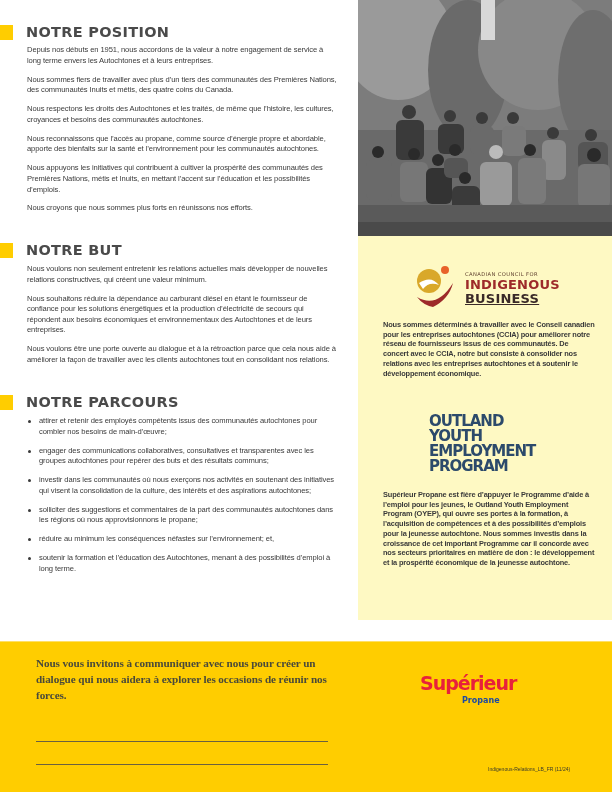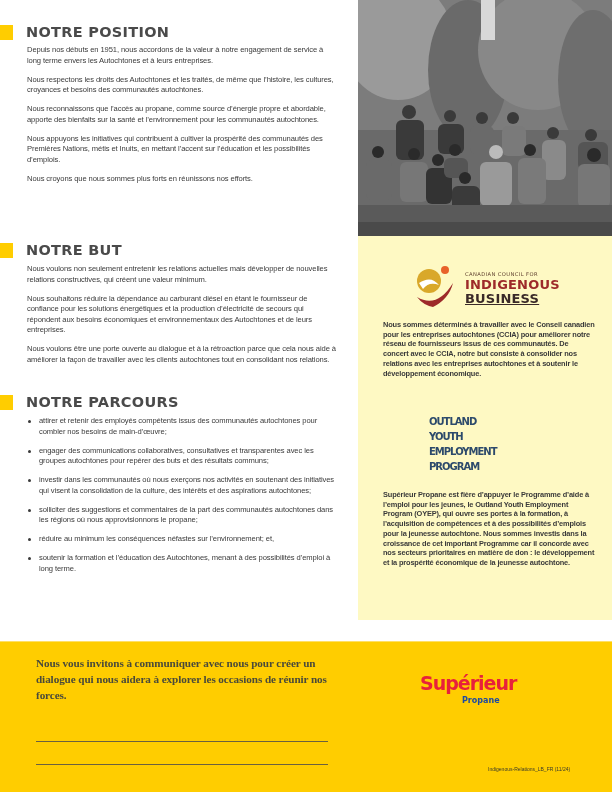--- a/index.html
+++ b/index.html
@@ -22,41 +22,42 @@
            background: linear-gradient(180deg, #8c8c8c 0%, #6e6e6e 30%, #5a5a5a 55%, #7a7a7a 75%, #5e5e5e 100%); }
   .photo svg { position: absolute; left: 0; top: 0; }
 
   .ccib-logo { position: absolute; left: 55px; top: 263px; width: 150px; height: 48px; }
   .ccib-small { position: absolute; left: 52px; top: 8px; font-family: "DejaVu Sans", sans-serif; font-size: 5.2px; letter-spacing: 0.4px; color: #5a3a2a; white-space: nowrap; }
   .ccib-big1 { position: absolute; left: 52px; top: 14px; font-family: "DejaVu Sans", sans-serif; font-size: 13px; font-weight: bold; color: #9d2a2a; letter-spacing: 0.2px; white-space: nowrap; }
   .ccib-big2 { position: absolute; left: 52px; top: 28px; font-family: "DejaVu Sans", sans-serif; font-size: 13px; font-weight: bold; color: #3a2a28; letter-spacing: 0.2px; white-space: nowrap; text-decoration: underline; }
 
   .right-text { position: absolute; left: 25px; width: 212px; font-family: "Liberation Sans", sans-serif; font-size: 7.4px; line-height: 9.7px; color: #3a3a3a; font-weight: bold; letter-spacing: -0.15px; }
 
-  .oyep-logo { position: absolute; left: 71px; top: 414px; width: 110px; height: 66px; font-family: "DejaVu Sans", sans-serif; font-weight: bold; color: #2c4a6b; font-size: 10px; line-height: 15px; letter-spacing: -1px; }
+  .oyep-logo { position: absolute; left: 71px; top: 414px; width: 110px; height: 66px; font-family: "DejaVu Sans", sans-serif; font-weight: bold; color: #2c4a6b; font-size: 15px; line-height: 15px; letter-spacing: -1px; }
   .oyep-logo div { white-space: nowrap; }
 
   
   .bottom-band { position: absolute; left: 0; top: 641px; width: 612px; height: 151px; background: #ffcd00; border-top: 1px solid #ffe066; }
   .invite { position: absolute; left: 36px; top: 655px; width: 300px; font-family: Liberation Serif, serif; font-weight: bold; font-size: 11.2px; line-height: 16px; color: #4a4a3a; letter-spacing: -0.1px; }
   .write-line { position: absolute; left: 36px; width: 292px; height: 1px; background: #6a6040; }
 
   .logo-superieur { position: absolute; left: 420px; top: 672px; font-family: "DejaVu Sans", sans-serif; font-weight: bold; font-size: 19px; letter-spacing: -1px; color: #e8213b; white-space: nowrap; }
   .logo-propane { position: absolute; left: 462px; top: 696px; font-family: "DejaVu Sans", sans-serif; font-weight: bold; font-size: 8px; color: #1e4aa0; white-space: nowrap; }
   .docref { position: absolute; left: 488px; top: 766px; font-family: "Liberation Sans", sans-serif; font-size: 5px; color: #3a3a2a; white-space: nowrap; }
 </style>
 </head>
 <body>
 
 <div class="left-col">
 
   <div class="section-marker" style="top:25px;"></div>
   <div class="section-title" style="top:24px;">NOTRE POSITION</div>
   <div class="section-body" style="top:45px;">
     <p>Depuis nos débuts en 1951, nous accordons de la valeur à notre engagement de service à long terme envers les Autochtones et à leurs entreprises.</p>
+    <p>Nous sommes fiers de travailler avec plus d’un tiers des communautés des Premières Nations, des communautés Inuits et métis, des quatre coins du Canada.</p>
     <p>Nous respectons les droits des Autochtones et les traités, de même que l’histoire, les cultures, croyances et besoins des communautés autochtones.</p>
     <p>Nous reconnaissons que l’accès au propane, comme source d’énergie propre et abordable, apporte des bienfaits sur la santé et l’environnement pour les communautés autochtones.</p>
     <p>Nous appuyons les initiatives qui contribuent à cultiver la prospérité des communautés des Premières Nations, métis et Inuits, en mettant l’accent sur l’éducation et les possibilités d’emplois.</p>
     <p>Nous croyons que nous sommes plus forts en réunissons nos efforts.</p>
   </div>
 
   <div class="section-marker" style="top:243px;"></div>
   <div class="section-title" style="top:242px;">NOTRE BUT</div>
   <div class="section-body" style="top:264px;">
     <p>Nous voulons non seulement entretenir les relations actuelles mais développer de nouvelles relations constructives, qui créent une valeur minimum.</p>

